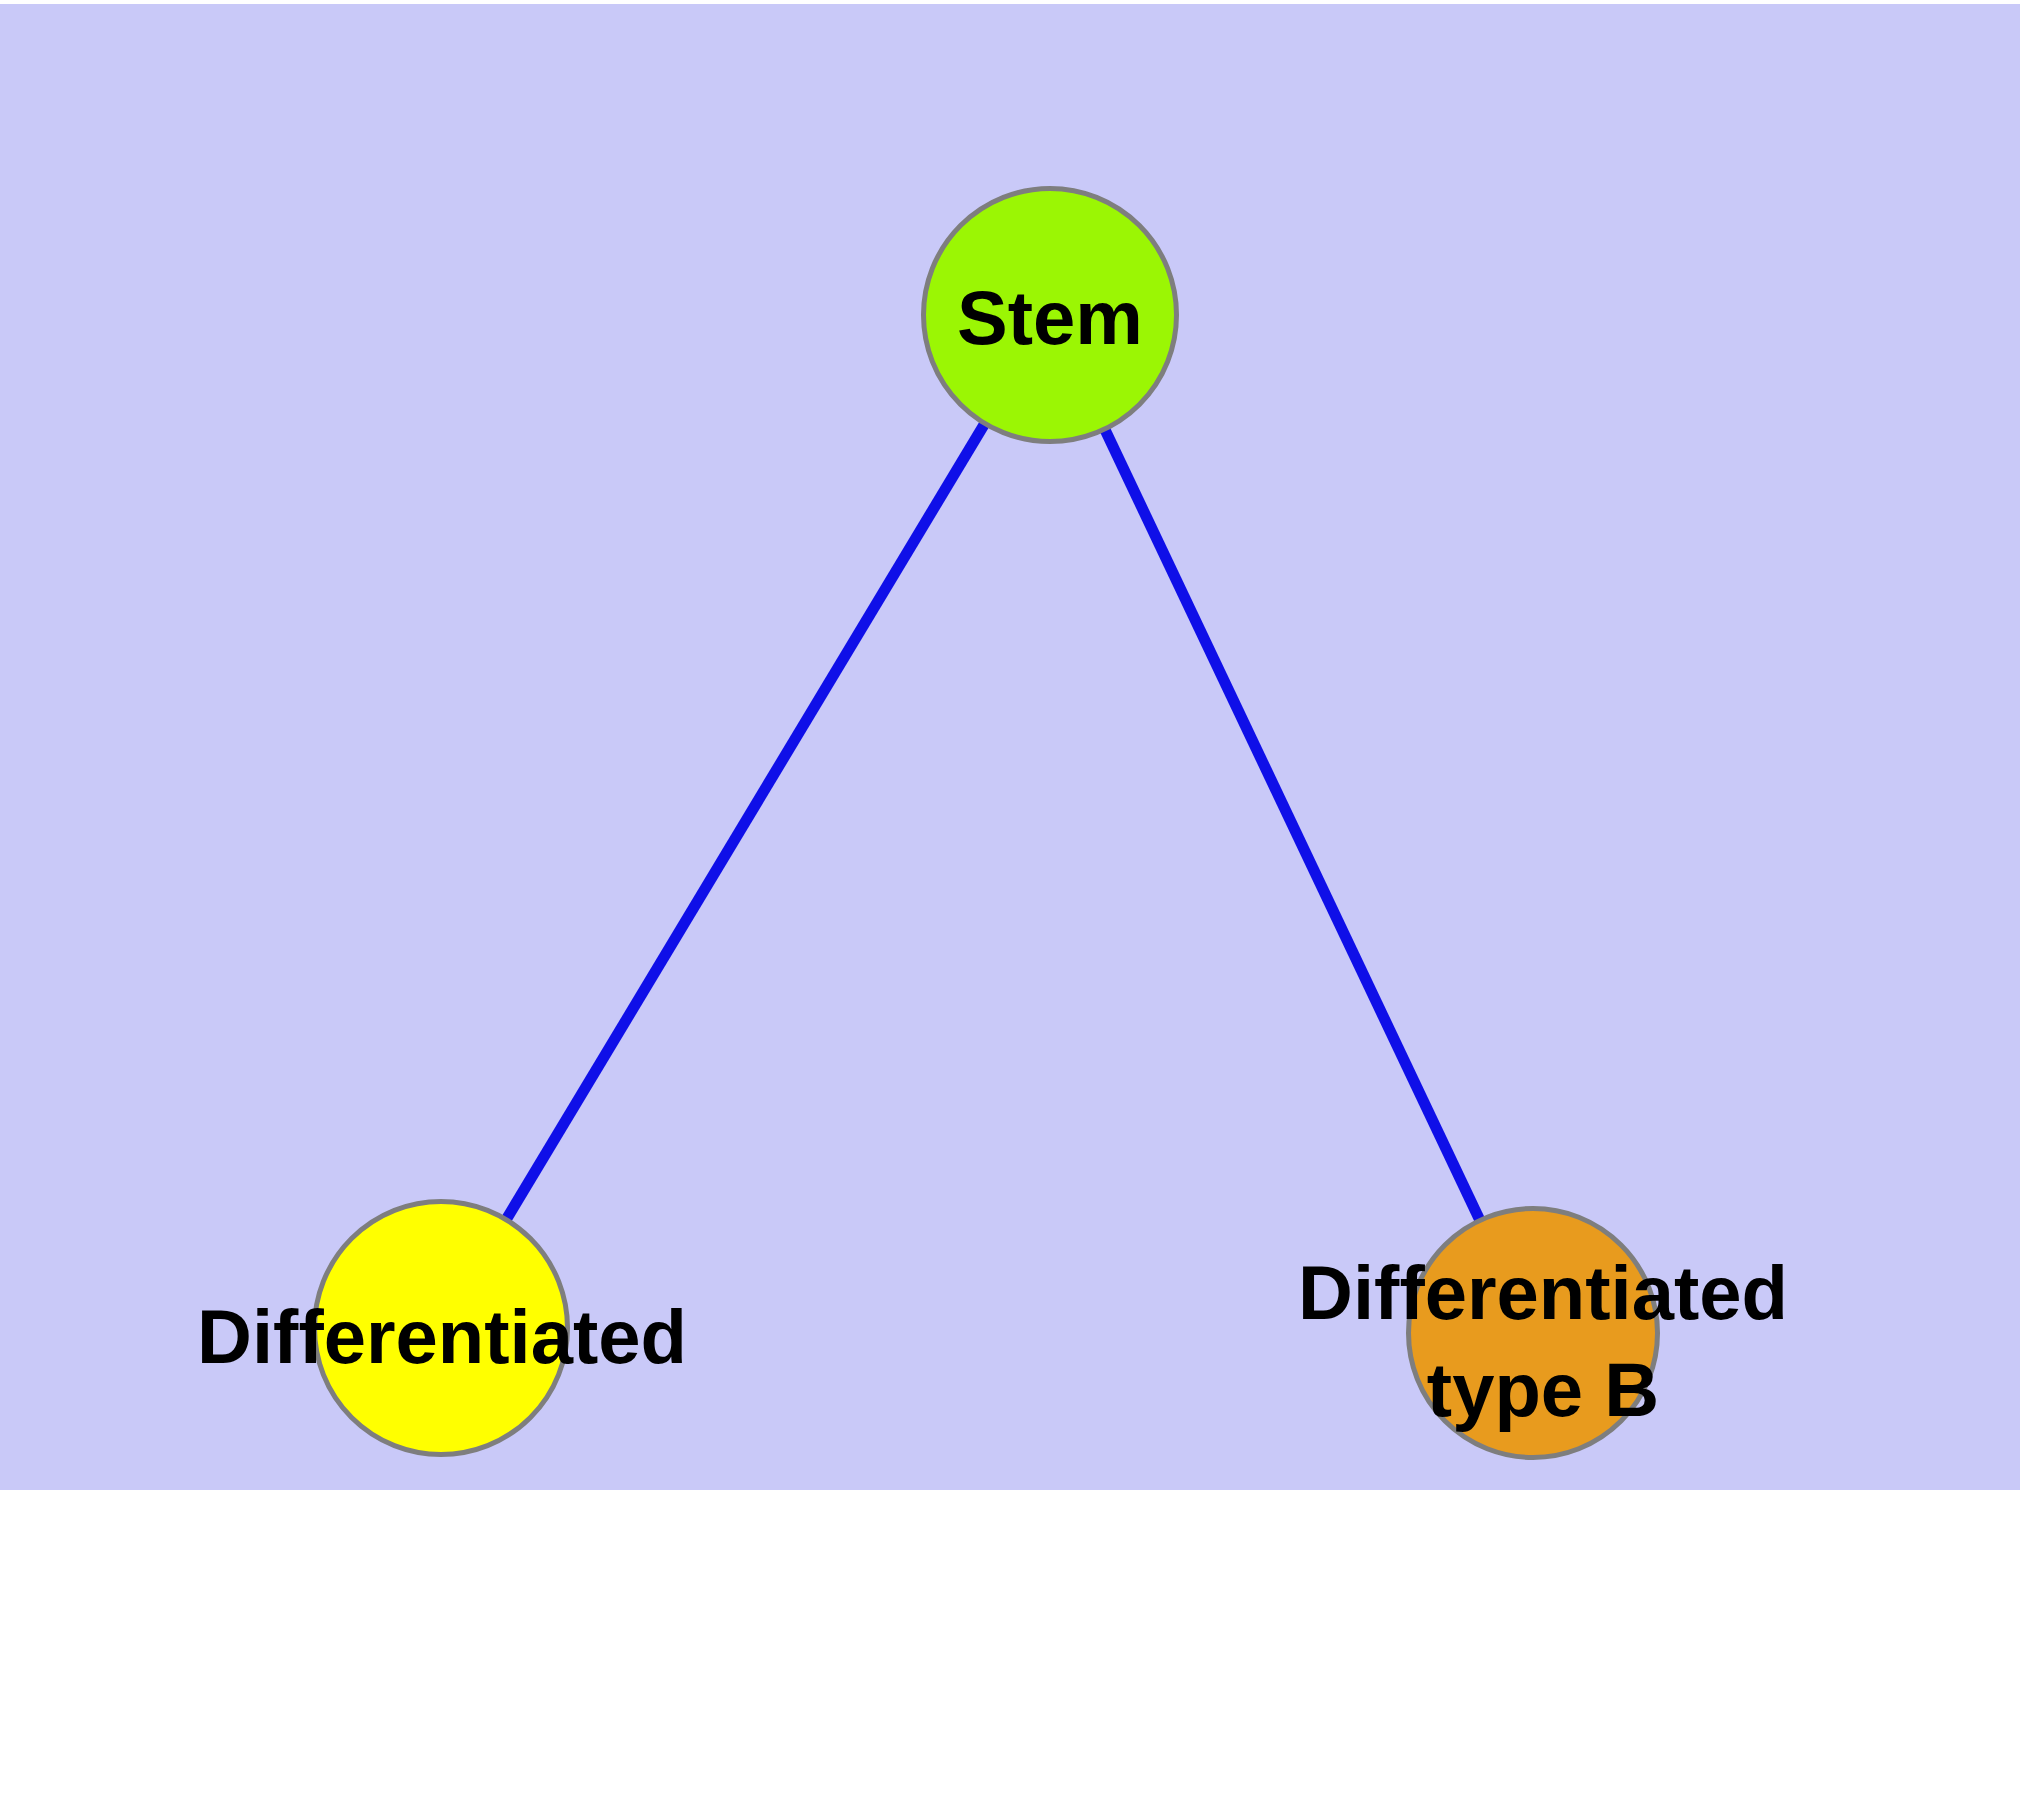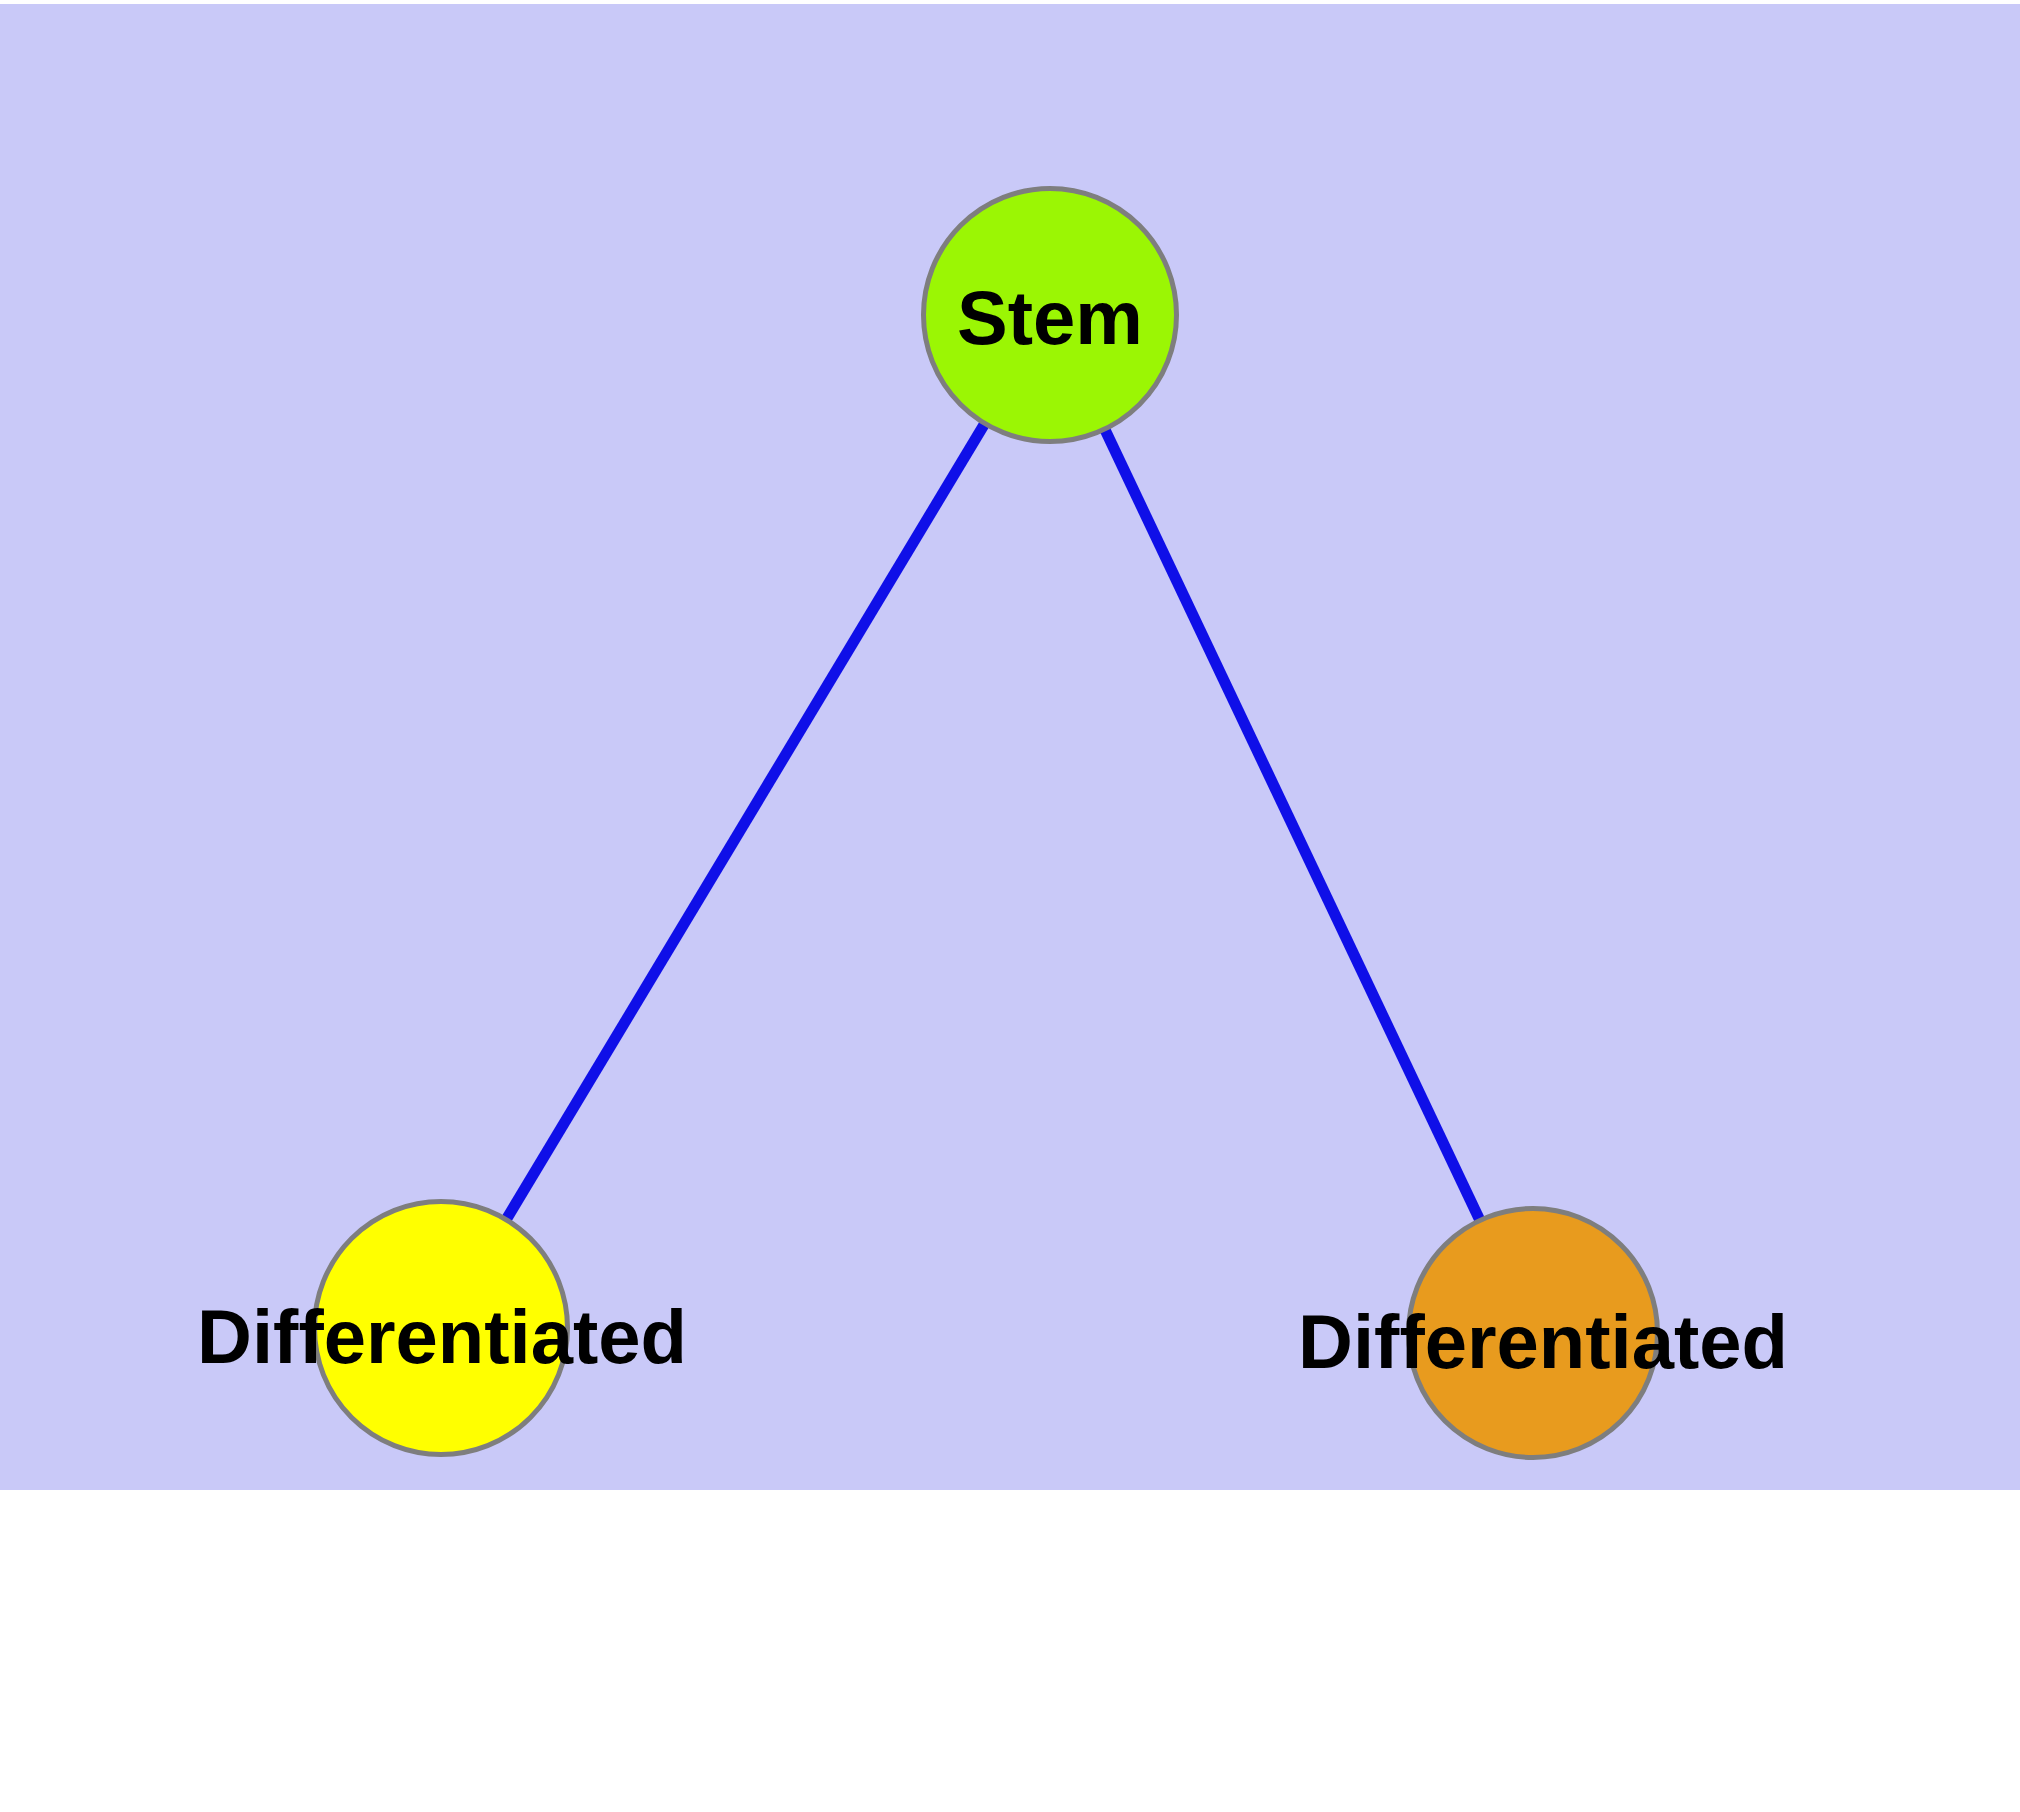--- a/index.html
+++ b/index.html
@@ -73,16 +73,17 @@
   <div class="node-circle type-b" style="background-color: rgb(232, 155, 30);"></div>
 
   <div class="node-label stem-label">Stem</div>
 
   <div class="node-label type-a-label">
     <div>Differentiated</div>
   </div>
 
   <div class="node-label type-b-label">
     <div>Differentiated</div>
+    <div>type B</div>
   </div>
 
 </div>
 
 
 </body></html>

